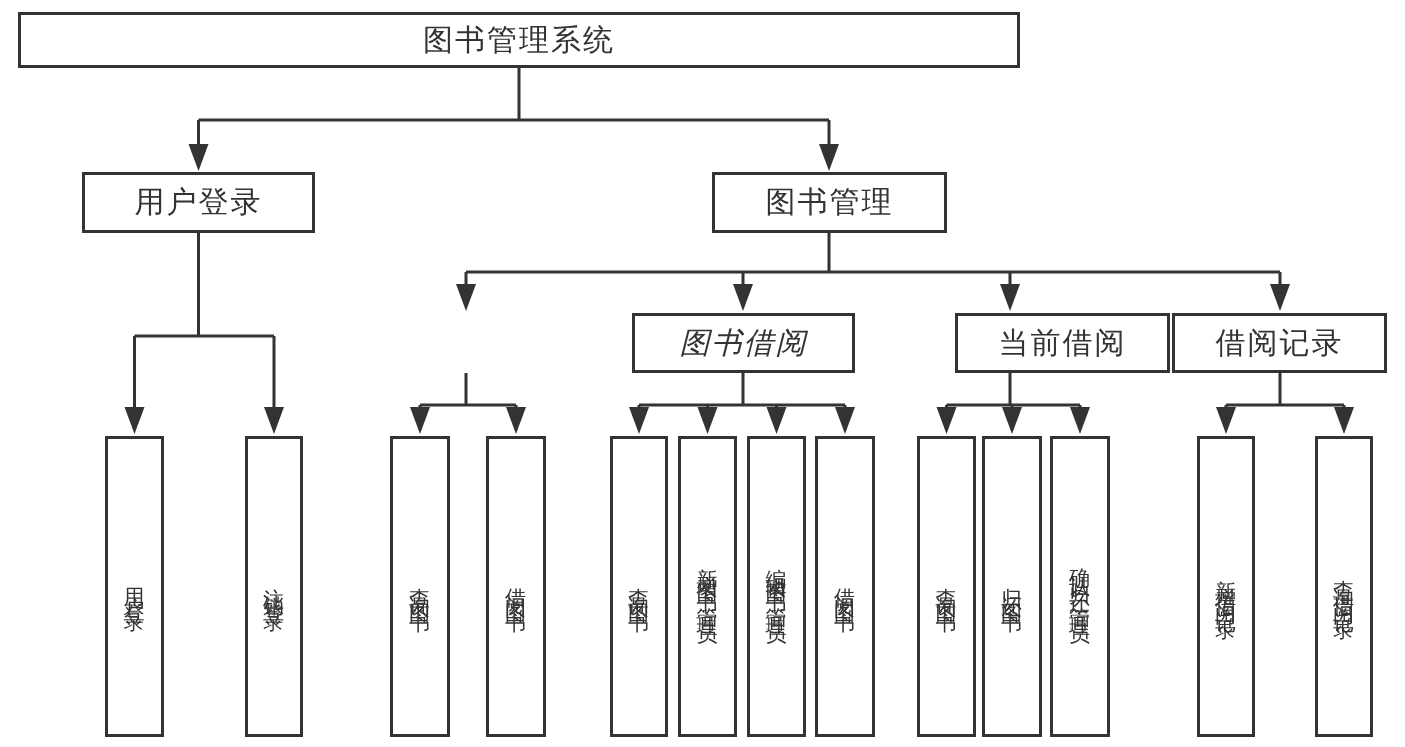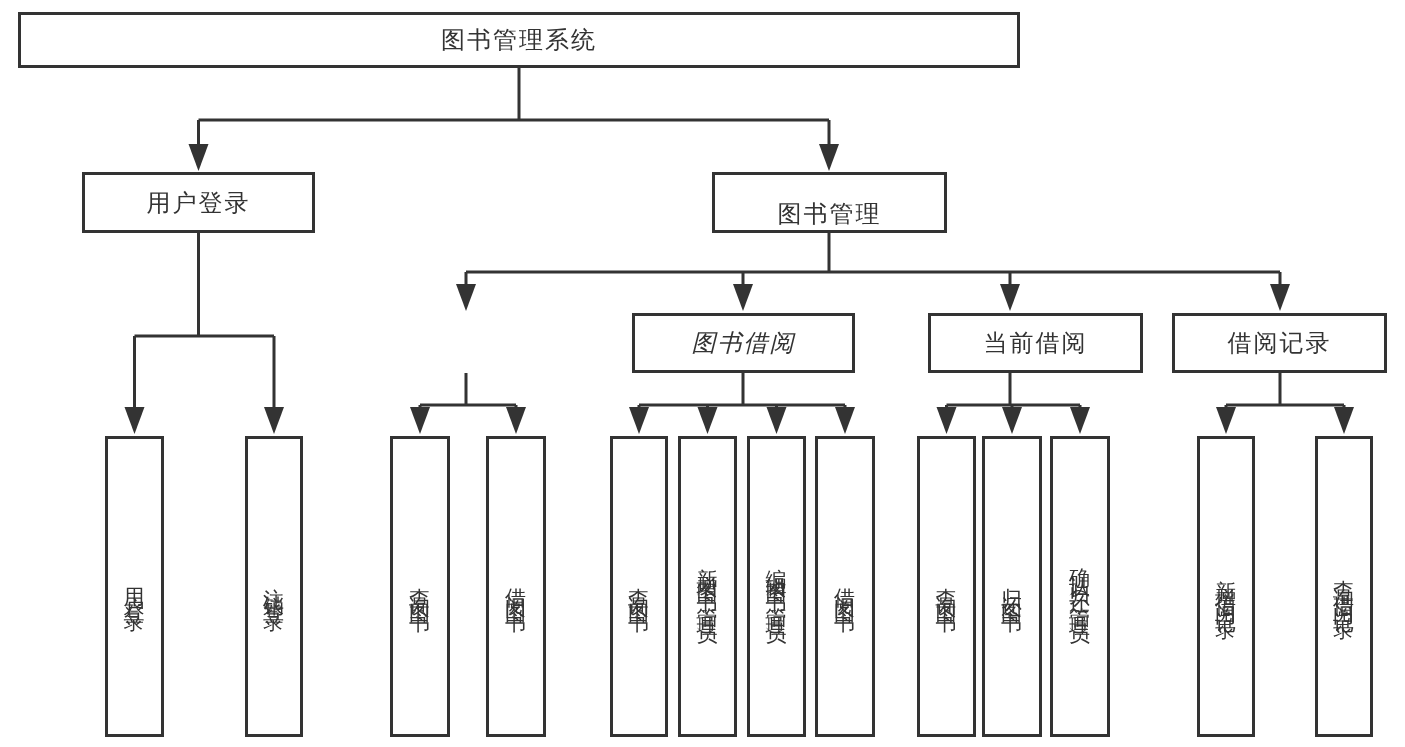--- a/index.html
+++ b/index.html
@@ -27,39 +27,39 @@
   .node {
     position: absolute;
     background: #ffffff;
     border: 3px solid var(--line);
     box-sizing: border-box;
     display: flex;
     align-items: center;
     justify-content: center;
     z-index: 2;
   }
-  .h-node { font-size: 24px; letter-spacing: 2px; }
+  .h-node { font-size: 30px; letter-spacing: 2px; }
   .v-node span {
     writing-mode: vertical-rl;
     text-orientation: mixed;
     font-size: 21px;
     line-height: 1;
     letter-spacing: 8px;
   }
   .leaf { top: 436px; height: 301px; }
 
   
   #n-root    { left: 18px;   top: 12px;  width: 1002px; height: 56px; }
   
   #n-login   { left: 82px;   top: 172px; width: 233px;  height: 61px; }
-  #n-mgmt    { left: 712px;  top: 172px; width: 235px;  height: 61px; align-items: flex-end; }
+  #n-mgmt    { left: 712px;  top: 172px; width: 235px;  height: 61px; }
   
   #n-newbook { left: 363px;  top: 313px; width: 207px;  height: 60px; }
   #n-borrow  { left: 632px;  top: 313px; width: 223px;  height: 60px; font-style: italic; }
-  #n-current { left: 928px;  top: 313px; width: 215px;  height: 60px; }
+  #n-current { left: 955px;  top: 313px; width: 215px;  height: 60px; }
   #n-records { left: 1172px; top: 313px; width: 215px;  height: 60px; }
   
   #l-login1  { left: 105px;  width: 59px; }
   #l-logout  { left: 245px;  width: 58px; }
   #l-nb-q    { left: 390px;  width: 60px; }
   #l-nb-b    { left: 486px;  width: 60px; }
   #l-bw-q    { left: 610px;  width: 58px; }
   #l-bw-add  { left: 678px;  width: 59px; }
   #l-bw-edit { left: 747px;  width: 59px; }
   #l-bw-b    { left: 815px;  width: 60px; }

